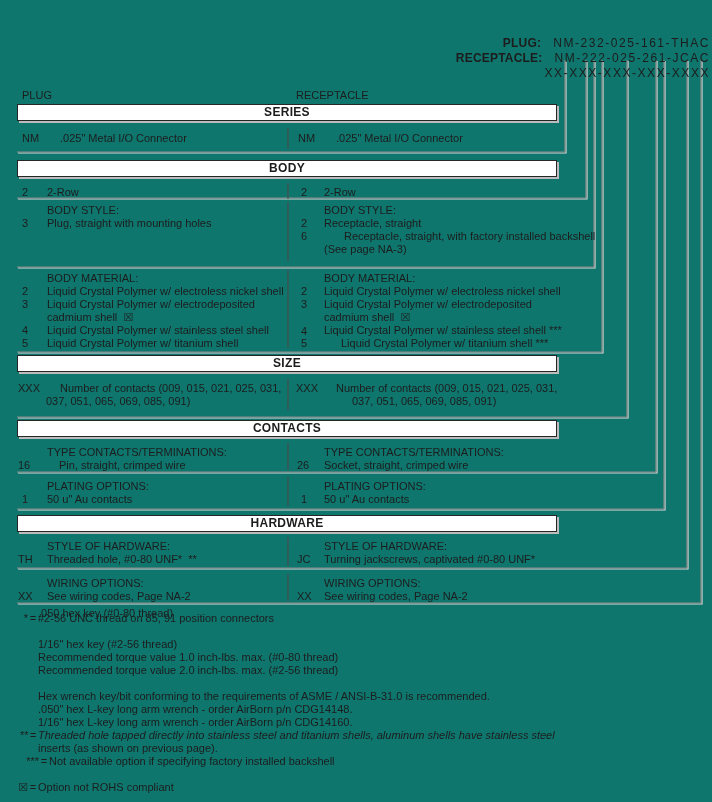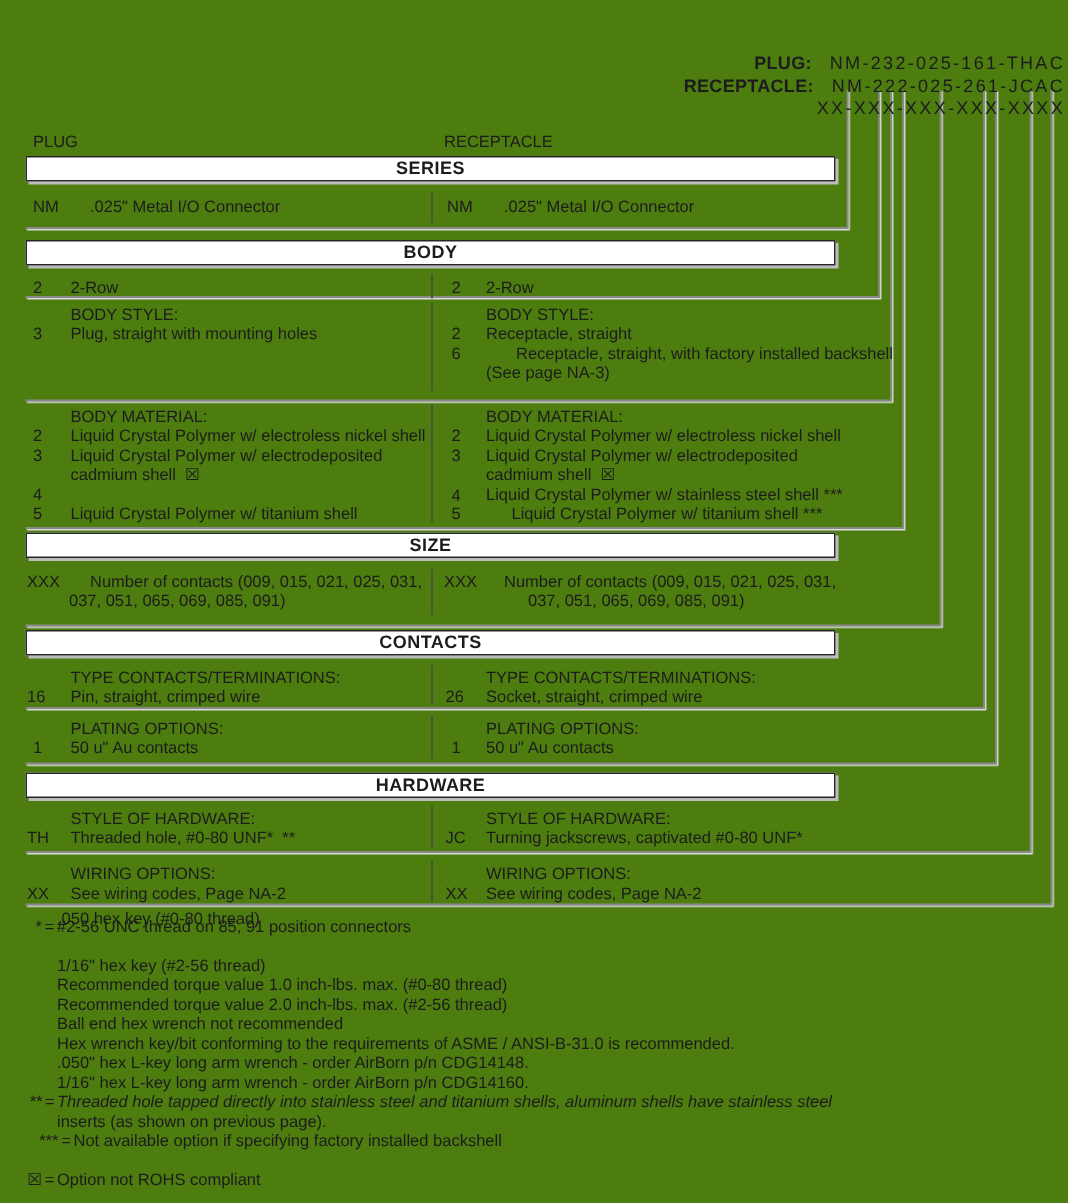--- a/index.html
+++ b/index.html
@@ -1,17 +1,17 @@
 <!DOCTYPE html>
 <html><head>
 <meta charset="utf-8">
 <style>
   html,body { margin:0; padding:0; background:#fff; }
   #page {
-    position:relative; width:712px; height:802px; background:#4d7c0f;
+    position:relative; width:712px; height:802px; background:#0f766e;
     font-family:"Liberation Sans", sans-serif; color:#1c1c1c; overflow:hidden;
   }
   .t { position:absolute; white-space:pre; font-size:11px; line-height:13px; color:#1c1c1c; }
   .pn-row { position:absolute; right:2px; white-space:pre; text-align:right; }
   .pn-label { font-weight:bold; font-size:12px; letter-spacing:0.2px; margin-right:12px; }
   .pn-value { font-size:12px; letter-spacing:1.55px; }
   .box {
     position:absolute; left:17px; width:538px; height:15px;
     border:1.5px solid #262626; background:#fff;
     box-shadow:2px 2px 0 #bcbcbc;
@@ -88,20 +88,21 @@
 
   <span class="t" style="left:47px;top:272px;">BODY MATERIAL:</span>
   <span class="t" style="left:324px;top:272px;">BODY MATERIAL:</span>
 
   <span class="t" style="left:22px;top:285px;">2</span>
   <span class="t" style="left:47px;top:285px;">Liquid Crystal Polymer w/ electroless nickel shell</span>
   <span class="t" style="left:22px;top:298px;">3</span>
   <span class="t" style="left:47px;top:298px;">Liquid Crystal Polymer w/ electrodeposited</span>
   <span class="t" style="left:47px;top:311px;">cadmium shell  ☒</span>
   <span class="t" style="left:22px;top:324px;">4</span>
+  <span class="t" style="left:47px;top:324px;">Liquid Crystal Polymer w/ stainless steel shell</span>
   <span class="t" style="left:22px;top:337px;">5</span>
   <span class="t" style="left:47px;top:337px;">Liquid Crystal Polymer w/ titanium shell</span>
 
   <span class="t" style="left:301px;top:285px;">2</span>
   <span class="t" style="left:324px;top:285px;">Liquid Crystal Polymer w/ electroless nickel shell</span>
   <span class="t" style="left:301px;top:298px;">3</span>
   <span class="t" style="left:324px;top:298px;">Liquid Crystal Polymer w/ electrodeposited</span>
   <span class="t" style="left:324px;top:311px;">cadmium shell  ☒</span>
   <span class="t" style="left:301px;top:325px;">4</span>
   <span class="t" style="left:324px;top:324px;">Liquid Crystal Polymer w/ stainless steel shell ***</span>
@@ -113,21 +114,21 @@
   <span class="t" style="left:60px;top:382px;">Number of contacts (009, 015, 021, 025, 031,</span>
   <span class="t" style="left:46px;top:395px;">037, 051, 065, 069, 085, 091)</span>
   <span class="t" style="left:296px;top:382px;">XXX</span>
   <span class="t" style="left:336px;top:382px;">Number of contacts (009, 015, 021, 025, 031,</span>
   <span class="t" style="left:352px;top:395px;">037, 051, 065, 069, 085, 091)</span>
 
   <div class="box" style="top:420px;">CONTACTS</div>
   <span class="t" style="left:47px;top:446px;">TYPE CONTACTS/TERMINATIONS:</span>
   <span class="t" style="left:324px;top:446px;">TYPE CONTACTS/TERMINATIONS:</span>
   <span class="t" style="left:18px;top:459px;">16</span>
-  <span class="t" style="left:47px;top:459px;">Pin, straight, crimped wire</span>
+  <span class="t" style="left:59px;top:459px;">Pin, straight, crimped wire</span>
   <span class="t" style="left:297px;top:459px;">26</span>
   <span class="t" style="left:324px;top:459px;">Socket, straight, crimped wire</span>
 
   <span class="t" style="left:47px;top:480px;">PLATING OPTIONS:</span>
   <span class="t" style="left:324px;top:480px;">PLATING OPTIONS:</span>
   <span class="t" style="left:22px;top:493px;">1</span>
   <span class="t" style="left:47px;top:493px;">50 u" Au contacts</span>
   <span class="t" style="left:301px;top:493px;">1</span>
   <span class="t" style="left:324px;top:493px;">50 u" Au contacts</span>
 
@@ -144,21 +145,20 @@
   <span class="t" style="left:18px;top:590px;">XX</span>
   <span class="t" style="left:47px;top:590px;">See wiring codes, Page NA-2</span>
   <span class="t" style="left:297px;top:590px;">XX</span>
   <span class="t" style="left:324px;top:590px;">See wiring codes, Page NA-2</span>
 
   <div class="fn" style="top:612px;"><span class="m">*</span><span class="e">=</span><span>#2-56 UNC thread on 85, 91 position connectors</span></div>
   <div class="fn" style="top:607px;"><span class="m"></span><span class="e"></span><span>.050 hex key (#0-80 thread)</span></div>
   <div class="fn" style="top:638px;"><span class="m"></span><span class="e"></span><span>1/16" hex key (#2-56 thread)</span></div>
   <div class="fn" style="top:651px;"><span class="m"></span><span class="e"></span><span>Recommended torque value 1.0 inch-lbs. max. (#0-80 thread)</span></div>
   <div class="fn" style="top:664px;"><span class="m"></span><span class="e"></span><span>Recommended torque value 2.0 inch-lbs. max. (#2-56 thread)</span></div>
-  <div class="fn" style="top:677px;"><span class="m"></span><span class="e"></span><span>Ball end hex wrench not recommended</span></div>
   <div class="fn" style="top:690px;"><span class="m"></span><span class="e"></span><span>Hex wrench key/bit conforming to the requirements of ASME / ANSI-B-31.0 is recommended.</span></div>
   <div class="fn" style="top:703px;"><span class="m"></span><span class="e"></span><span>.050" hex L-key long arm wrench - order AirBorn p/n CDG14148.</span></div>
   <div class="fn" style="top:716px;"><span class="m"></span><span class="e"></span><span>1/16" hex L-key long arm wrench - order AirBorn p/n CDG14160.</span></div>
   <div class="fn" style="top:729px;font-style:italic;"><span class="m">**</span><span class="e">=</span><span>Threaded hole tapped directly into stainless steel and titanium shells, aluminum shells have stainless steel</span></div>
   <div class="fn" style="top:742px;"><span class="m"></span><span class="e"></span><span>inserts (as shown on previous page).</span></div>
   <div class="fn" style="top:755px;margin-left:11px;"><span class="m">***</span><span class="e">=</span><span>Not available option if specifying factory installed backshell</span></div>
   <div class="fn" style="top:781px;"><span class="m">☒</span><span class="e">=</span><span>Option not ROHS compliant</span></div>
 
 </div>
 

